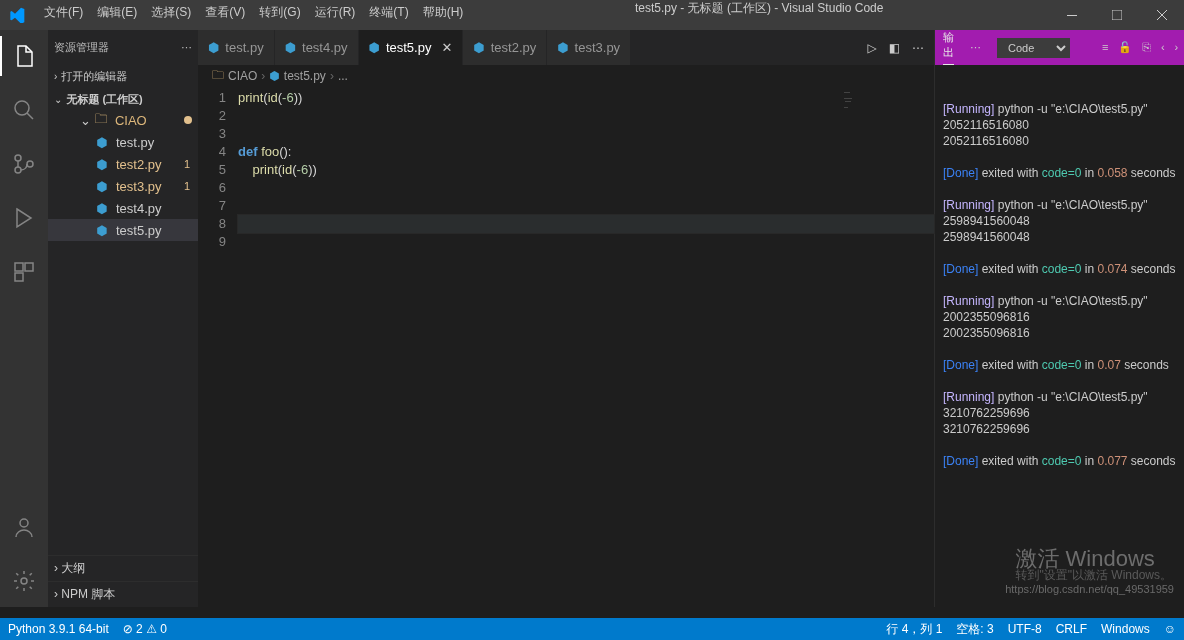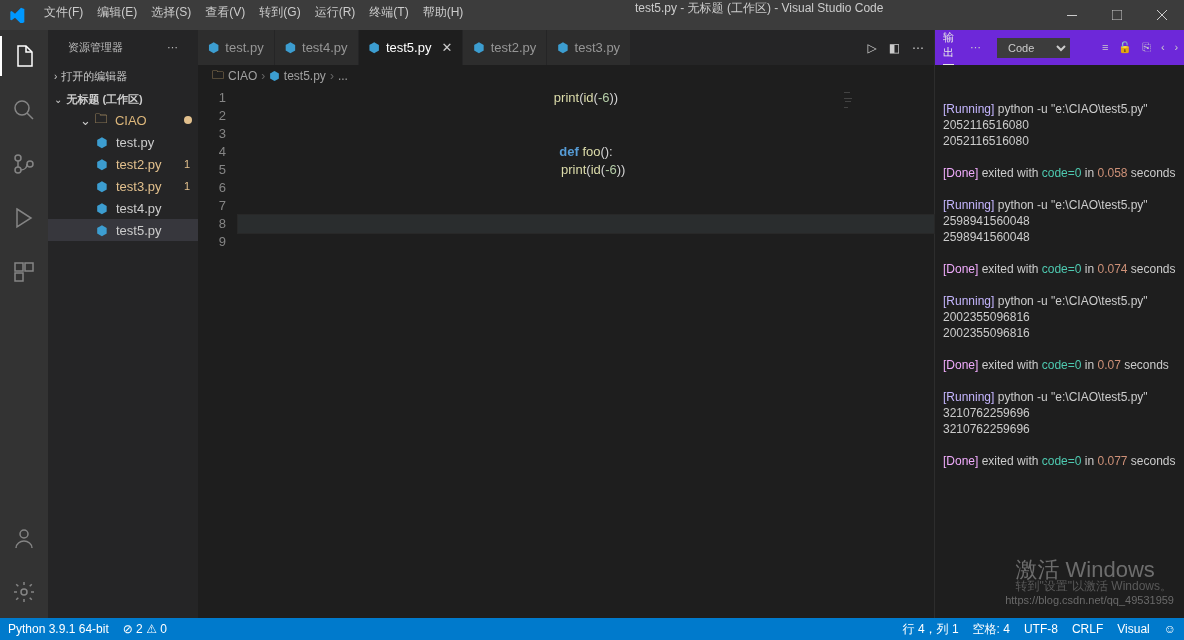--- a/index.html
+++ b/index.html
@@ -16,21 +16,21 @@
 
 
 .main { flex: 1; display: flex; min-height: 0; }
 .activitybar { width: 48px; background: #333333; display: flex; flex-direction: column; justify-content: space-between; padding: 6px 0; }
 .activitybar .top, .activitybar .bottom { display: flex; flex-direction: column; align-items: center; gap: 14px; }
 .activitybar .icon { width: 48px; height: 40px; display: flex; align-items: center; justify-content: center; color: #858585; cursor: pointer; }
 .activitybar .icon.active { color: #ffffff; border-left: 2px solid #ffffff; }
 
 
 .sidebar { width: 150px; background: #252526; display: flex; flex-direction: column; }
-.sidebar-header { height: 35px; display: flex; align-items: center; justify-content: space-between; padding: 0 20px; font-size: 11px; color: #bbbbbb; }
+.sidebar-header { height: 35px; display: flex; align-items: center; justify-content: space-between; padding: 0 6px; font-size: 11px; color: #bbbbbb; }
 .sidebar-section { padding: 2px 0; }
 .sidebar-section .section-title { display: flex; align-items: center; padding: 2px 6px; font-size: 11px; color: #cccccc; cursor: pointer; }
 .sidebar-section .section-title .chev { margin-right: 4px; font-size: 10px; }
 .file-tree { }
 .file-tree .tree-item { display: flex; align-items: center; padding: 1px 0 1px 20px; font-size: 13px; cursor: pointer; height: 22px; }
 .file-tree .tree-item.indent1 { padding-left: 32px; }
 .file-tree .tree-item.indent2 { padding-left: 46px; }
 .file-tree .tree-item.selected { background: #37373d; }
 .file-tree .tree-item .icon { margin-right: 6px; width: 16px; text-align: center; }
 .file-tree .tree-item .name { flex: 1; white-space: nowrap; overflow: hidden; text-overflow: ellipsis; }
@@ -46,52 +46,52 @@
 .tabs .tab { display: flex; align-items: center; padding: 0 10px; background: #2d2d2d; border-right: 1px solid #252526; font-size: 13px; color: #969696; cursor: pointer; gap: 6px; }
 .tabs .tab.active { background: #1e1e1e; color: #ffffff; }
 .tabs .tab .close { margin-left: 4px; font-size: 13px; color: #cccccc; }
 .tabs .spacer { flex: 1; }
 .tabs .actions { display: flex; align-items: center; gap: 12px; padding-right: 10px; color: #cccccc; }
 .breadcrumb { height: 22px; display: flex; align-items: center; padding-left: 14px; font-size: 12px; color: #a0a0a0; gap: 4px; }
 .breadcrumb .sep { color: #666; }
 .editor { flex: 1; display: flex; background: #1e1e1e; font-family: Consolas, "Courier New", monospace; font-size: 13px; position: relative; }
 .gutter { width: 40px; text-align: right; padding-right: 12px; color: #858585; line-height: 18px; padding-top: 2px; }
 .code { flex: 1; line-height: 18px; padding-top: 2px; position: relative; }
-.code-line { white-space: pre; text-align: center; }
+.code-line { white-space: pre; }
 .current-line { background: #2a2d2e; outline: 1px solid #282828; }
 .minimap { width: 80px; background: #1e1e1e; position: absolute; right: 12px; top: 2px; }
 .minimap-content { font-size: 2px; line-height: 3px; color: #666; padding: 2px; }
 
 
 .sy-kw { color: #569cd6; font-weight: bold; }
 .sy-fn { color: #dcdcaa; }
 .sy-num { color: #b5cea8; }
 .sy-punct { color: #d4d4d4; }
 
 
 .panel { width: 250px; background: #1e1e1e; border-left: 1px solid #2d2d2d; display: flex; flex-direction: column; }
-.panel-header { height: 35px; display: flex; align-items: center; padding: 0 8px; gap: 16px; font-size: 11px; background: #6d28d9; }
+.panel-header { height: 35px; display: flex; align-items: center; padding: 0 8px; gap: 16px; font-size: 11px; background: #a21caf; }
 .panel-header .title { color: #e7e7e7; border-bottom: 1px solid #e7e7e7; padding-bottom: 4px; }
 .panel-header .dots { color: #cccccc; cursor: pointer; }
 .panel-header select { background: #3c3c3c; color: #cccccc; border: 1px solid #3c3c3c; font-size: 11px; padding: 2px 18px 2px 6px; }
 .panel-header .spacer { flex: 1; }
 .panel-header .icons { display: flex; gap: 10px; color: #cccccc; }
 .panel-header .icons span { cursor: pointer; }
 .output { flex: 1; overflow: auto; font-family: Consolas, monospace; font-size: 12px; line-height: 16px; padding: 4px 8px; color: #cccccc; white-space: pre-wrap; word-break: break-all; position: relative; }
 .out-running { color: #c4b5fd; margin-top: 32px; }
-.out-done { color: #f0abfc; }
+.out-done { color: #3b82f6; }
 .out-code { color: #4ec9b0; }
 .out-time { color: #ce9178; }
 .watermark { position: absolute; right: 12px; bottom: 24px; color: #5a5a5a; text-align: left; }
 .watermark .big { font-size: 22px; color: #6d6d6d; }
 .watermark .small { font-size: 12px; }
 .urlmark { position: absolute; right: 10px; bottom: 10px; color: #6a6a6a; font-size: 11px; margin-left: 27px; }
 
 
-.statusbar { height: 22px; background: #007acc; color: #ffffff; display: flex; align-items: center; font-size: 12px; padding: 2px 8px; gap: 14px; }
+.statusbar { height: 22px; background: #007acc; color: #ffffff; display: flex; align-items: center; font-size: 12px; padding: 2px 8px; gap: 14px; margin-top: 11px; }
 .statusbar .spacer { flex: 1; }
 .statusbar span { cursor: pointer; }
 
 
 .sidebar-bottom { margin-top: auto; }
 .sidebar-bottom .section-title { border-top: 1px solid #2d2d2d; padding: 4px 6px; }
 
 svg { display: block; }
 </style>
 </head>
@@ -230,20 +230,28 @@
             <span class="badge "></span>
           </div>
           <div class="tree-item indent2 selected">
             <span class="icon py-icon">⬢</span>
             <span class="name ">test5.py</span>
             <span class="badge "></span>
           </div>
         </div>
     </div>
     <div class="sidebar-bottom">
+      <div class="section-title">
+        <span class="chev">›</span>
+        <span>大纲</span>
+      </div>
+      <div class="section-title">
+        <span class="chev">›</span>
+        <span>NPM 脚本</span>
+      </div>
     </div>
   </div>
 
   <div class="editor-area">
     <div class="tabs" id="tabs">
     <div class="tab">
           <span class="py-icon">⬢</span>
           <span>test.py</span>
         </div>
         <div class="tab">
@@ -325,18 +333,18 @@
     <div class="output" id="output">
     <div><span class="out-running">[Running]</span> python -u "e:\CIAO\test5.py"</div><div>2052116516080</div><div>2052116516080</div><div>&nbsp;</div><div><span class="out-done">[Done]</span> exited with <span class="out-code">code=0</span> in <span class="out-time">0.058</span> seconds</div><div>&nbsp;</div><div><span class="out-running">[Running]</span> python -u "e:\CIAO\test5.py"</div><div>2598941560048</div><div>2598941560048</div><div>&nbsp;</div><div><span class="out-done">[Done]</span> exited with <span class="out-code">code=0</span> in <span class="out-time">0.074</span> seconds</div><div>&nbsp;</div><div><span class="out-running">[Running]</span> python -u "e:\CIAO\test5.py"</div><div>2002355096816</div><div>2002355096816</div><div>&nbsp;</div><div><span class="out-done">[Done]</span> exited with <span class="out-code">code=0</span> in <span class="out-time">0.07</span> seconds</div><div>&nbsp;</div><div><span class="out-running">[Running]</span> python -u "e:\CIAO\test5.py"</div><div>3210762259696</div><div>3210762259696</div><div>&nbsp;</div><div><span class="out-done">[Done]</span> exited with <span class="out-code">code=0</span> in <span class="out-time">0.077</span> seconds</div><div class="watermark"><div class="big">激活 Windows</div><div class="small">转到"设置"以激活 Windows。</div></div><div class="urlmark">https://blog.csdn.net/qq_49531959</div></div>
   </div>
 </div>
 
 <div class="statusbar">
   <span>Python 3.9.1 64-bit</span>
   <span>⊘ 2 ⚠ 0</span>
   <span class="spacer"></span>
   <span>行 4，列 1</span>
-  <span>空格: 4</span>
+  <span>空格: 3</span>
   <span>UTF-8</span>
   <span>CRLF</span>
-  <span>Visual</span>
+  <span>Windows</span>
   <span>☺</span>
 </div>
 
 </body></html>

